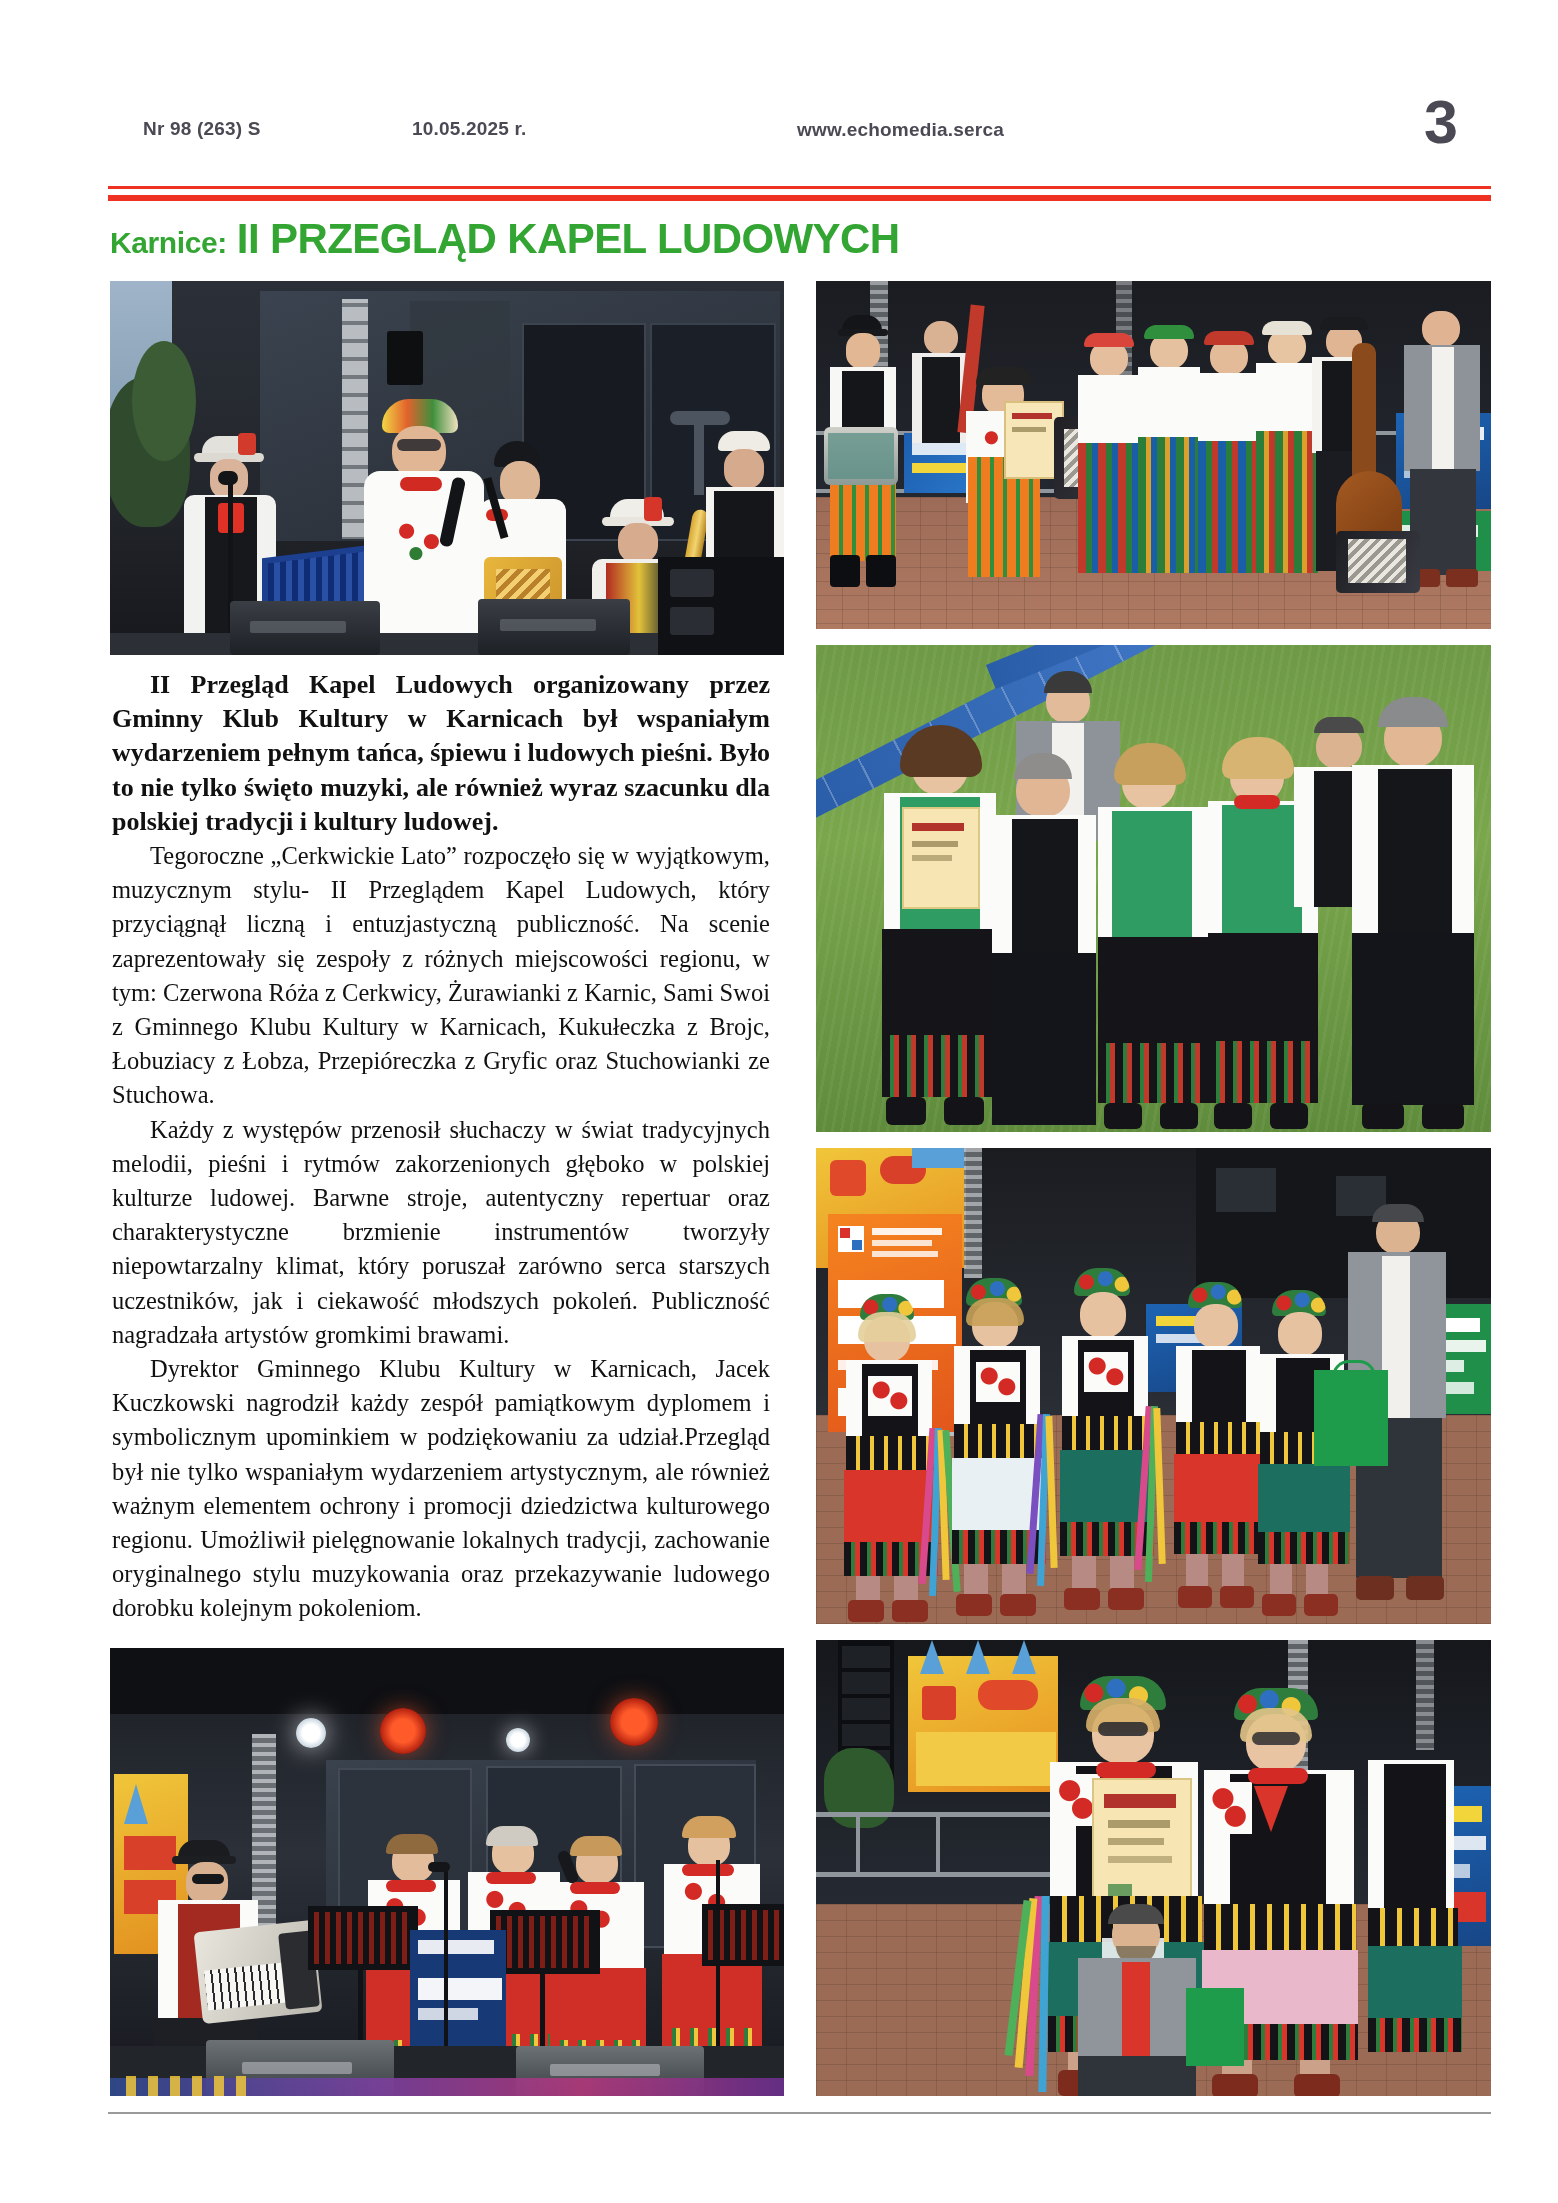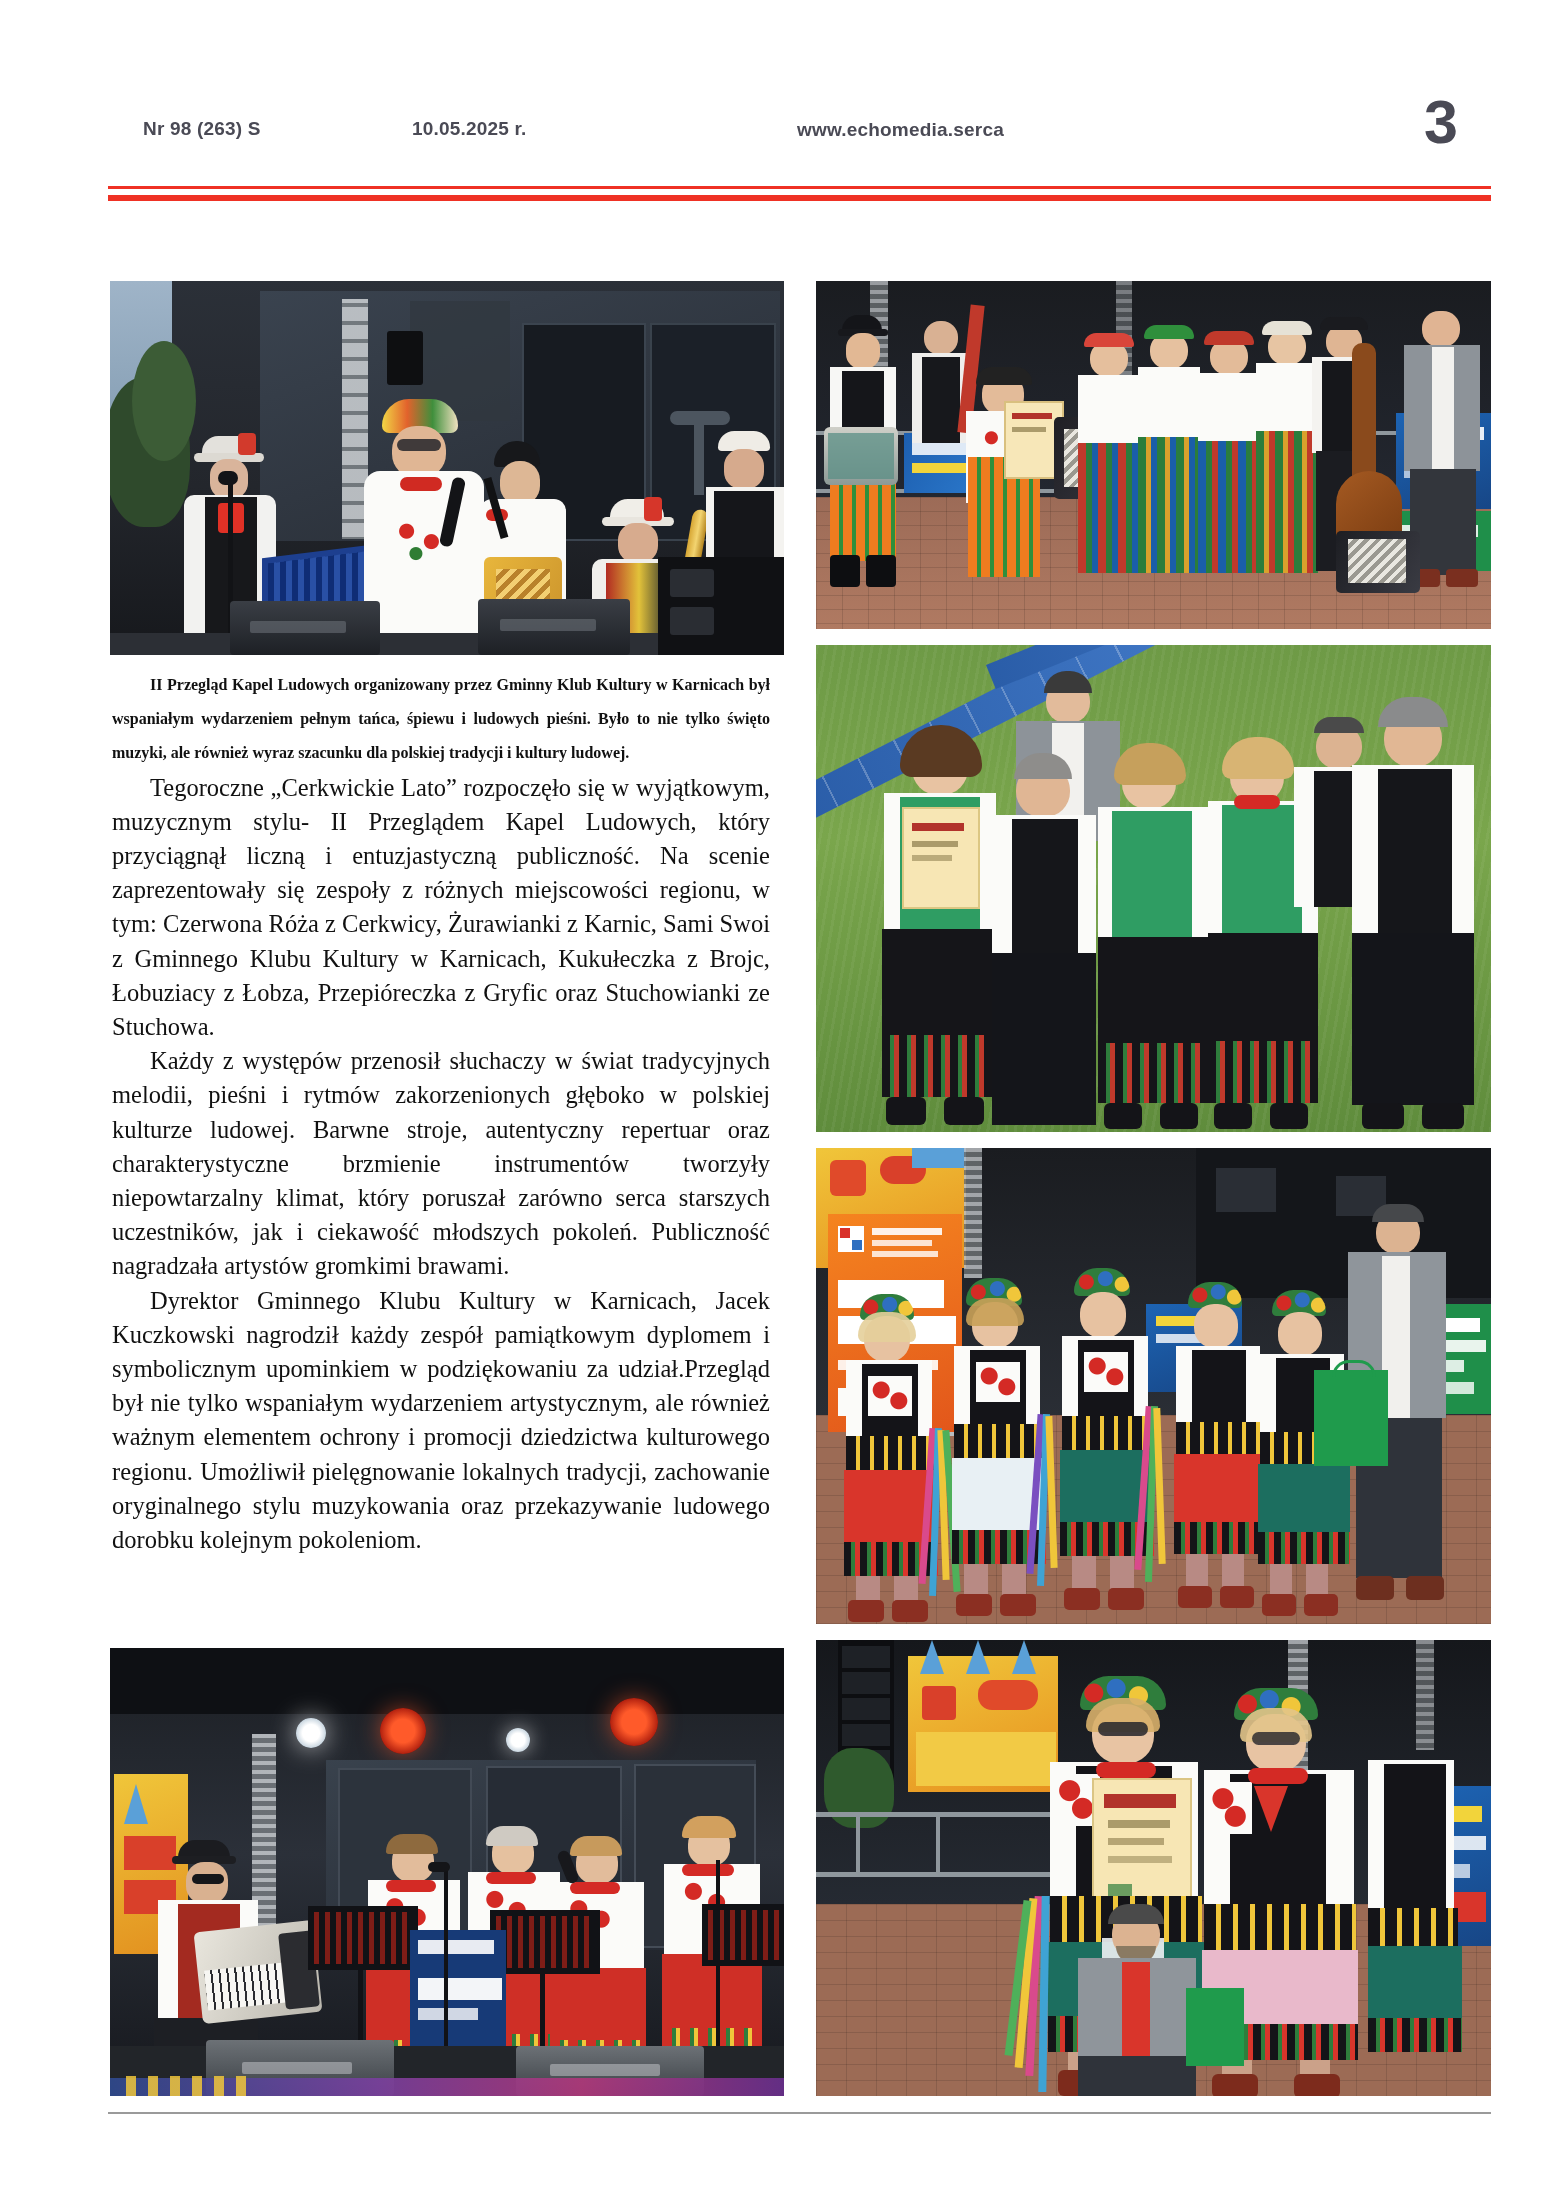--- a/index.html
+++ b/index.html
@@ -59,21 +59,21 @@
   
   .col{
     position:absolute;
     width:658px;
     text-align:justify;
     color:#111;
   }
   .lead{
     font-family:"Liberation Serif", serif;
     font-weight:bold;
-    font-size:16px;
+    font-size:26px;
     line-height:34.2px;
     text-indent:38px;
     margin:0;
     text-align:justify;
     -webkit-hyphens:auto;hyphens:auto;
   }
   .body-p{
     font-family:"Liberation Serif", serif;
     font-size:24.5px;
     line-height:34.2px;
@@ -98,20 +98,23 @@
 
   <div class="masthead"></div>
   <div class="mh-item" id="mh-issue">Nr 98  (263) S</div>
   <div class="mh-item" id="mh-date">10.05.2025 r.</div>
   <div class="mh-item" id="mh-site">www.echomedia.serca</div>
   <div class="mh-item" id="mh-page">3</div>
 
   <div class="rule-top"></div>
   <div class="rule-top2"></div>
 
+  <div class="headline">
+    <span class="hl-kicker">Karnice:</span><span style="display:inline-block;width:10px"></span><span class="hl-main">II PRZEGLĄD KAPEL LUDOWYCH</span>
+  </div>
 
   <div class="photo" style="left:110px;top:281px;width:674px;height:374px;">
     <div class="ph-inner">
 
       <div class="shape" style="left:0;top:0;width:100%;height:100%;background:linear-gradient(180deg,#2b3038 0%,#23262c 55%,#16181c 100%);"></div>
 
       <div class="shape" style="left:0;top:0;width:62px;height:200px;background:linear-gradient(180deg,#9fb4c8,#7e98ae);"></div>
 
       <div class="shape" style="left:-6px;top:96px;width:86px;height:150px;background:#2f4a2c;border-radius:46% 50% 40% 46%;"></div>
       <div class="shape" style="left:22px;top:60px;width:64px;height:120px;background:#3c5c36;border-radius:50%;"></div>

